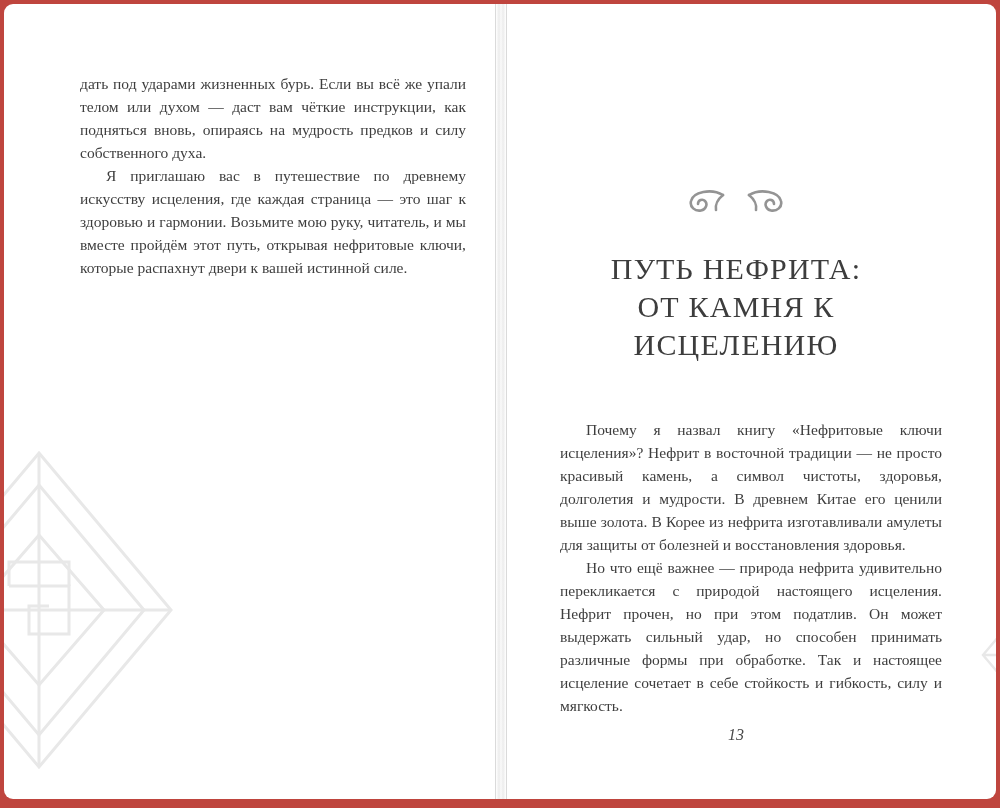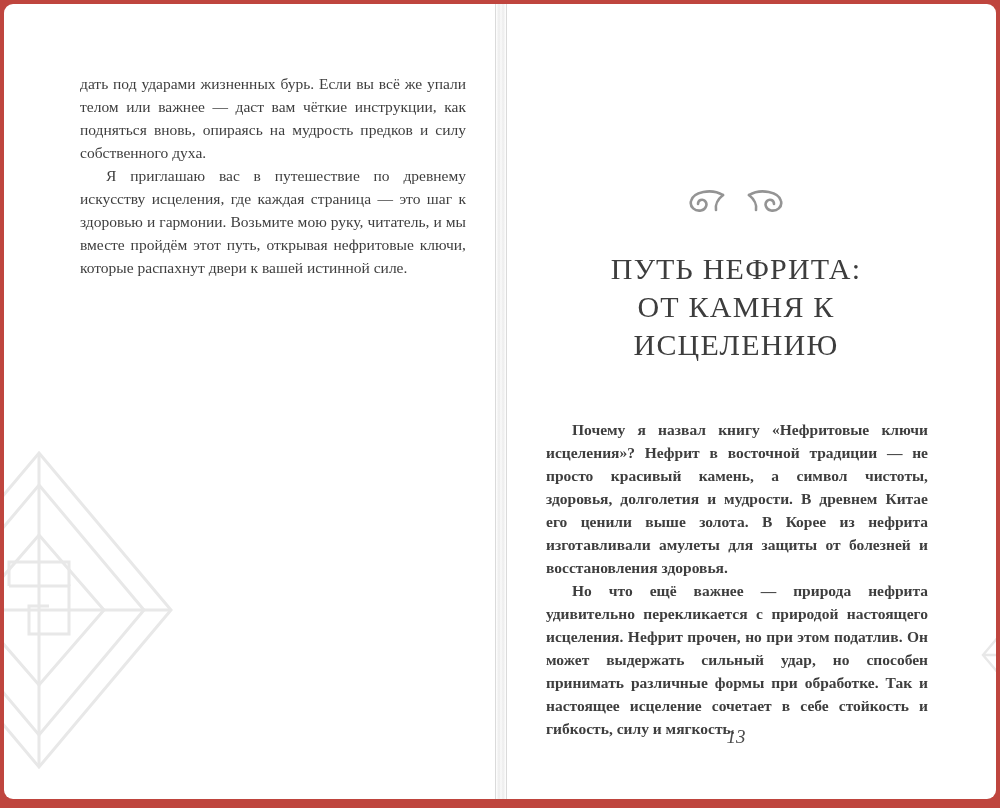--- a/index.html
+++ b/index.html
@@ -44,21 +44,21 @@
 
   .textcol {
     position: absolute;
     font-family: "Liberation Serif", serif;
     font-size: 15.5px;
     line-height: 23px;
     color: #3e3e3e;
     text-align: justify;
   }
   .left-text  { left: 76px; top: 68px;  width: 386px; }
-  .right-text { left: 46px; top: 414px; width: 382px; font-weight: bold; }
+  .right-text { left: 60px; top: 414px; width: 382px; }
 
   .textcol p { margin: 0; text-indent: 26px; }
   .textcol p.noindent { text-indent: 0; }
 
   .chapter-column {
     position: absolute;
     left: 45px;
     width: 382px;
     top: 0;
     height: 100%;
@@ -90,21 +90,21 @@
   }
 
   .page-number {
     position: absolute;
     top: 722px;
     left: 0;
     width: 100%;
     text-align: center;
     font-family: "Liberation Serif", serif;
     font-style: italic;
-    font-size: 19px;
+    font-size: 16px;
     color: #4a4a4a;
   }
 
   .watermark {
     position: absolute;
     pointer-events: none;
   }
   .wm-left  { left: -105px; top: 441px; }
   .wm-right { right: -235px; top: 516px; }
 
@@ -112,21 +112,21 @@
   .swirl.mirrored { transform: scaleX(-1); }
 </style>
 </head>
 <body>
 
 <div class="spread">
 
   <div class="page left">
 
     <div class="textcol left-text">
-      <p class="noindent">дать под ударами жизненных бурь. Если вы всё же упали телом или важнее — даст вам чёткие инструкции, как подняться вновь, опираясь на мудрость предков и силу собственного духа.</p>
+      <p class="noindent">дать под ударами жизненных бурь. Если вы всё же упали телом или духом — даст вам чёткие инструкции, как подняться вновь, опираясь на мудрость предков и силу собственного духа.</p>
       <p>Я приглашаю вас в путешествие по древнему искусству исцеления, где каждая страница — это шаг к здоровью и гармонии. Возьмите мою руку, читатель, и мы вместе пройдём этот путь, открывая нефритовые ключи, которые распахнут двери к вашей истинной силе.</p>
     </div>
 
     <svg class="watermark wm-left" width="280" height="330" viewBox="0 0 280 330">
       <g fill="none" stroke="#e8e8e8" stroke-width="3">
         <path d="M140 8 L272 165 L140 322 L8 165 Z"></path>
         <path d="M140 40 L245 165 L140 290 L35 165 Z"></path>
         <path d="M8 165 H272"></path>
         <path d="M140 8 V322"></path>
         <path d="M140 90 L205 165 L140 240 L75 165 Z"></path>

